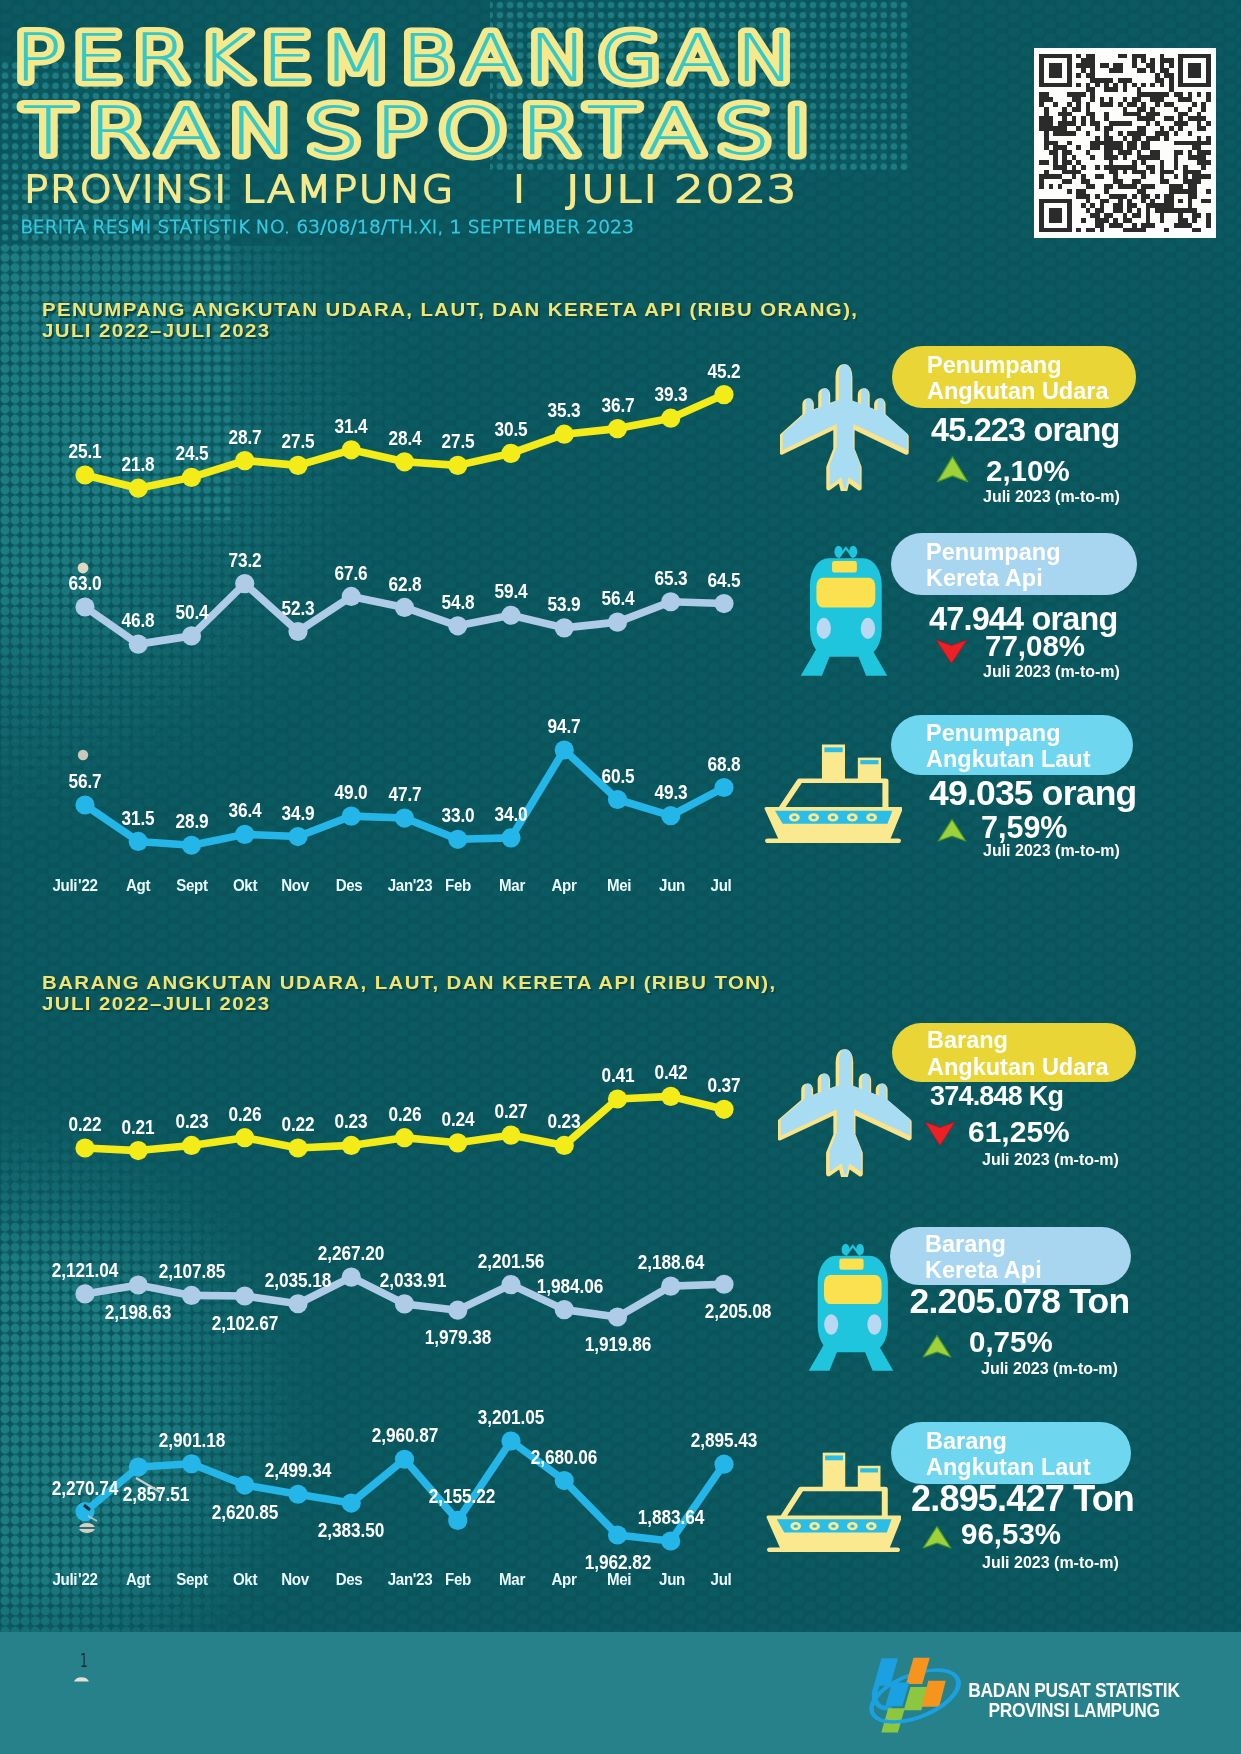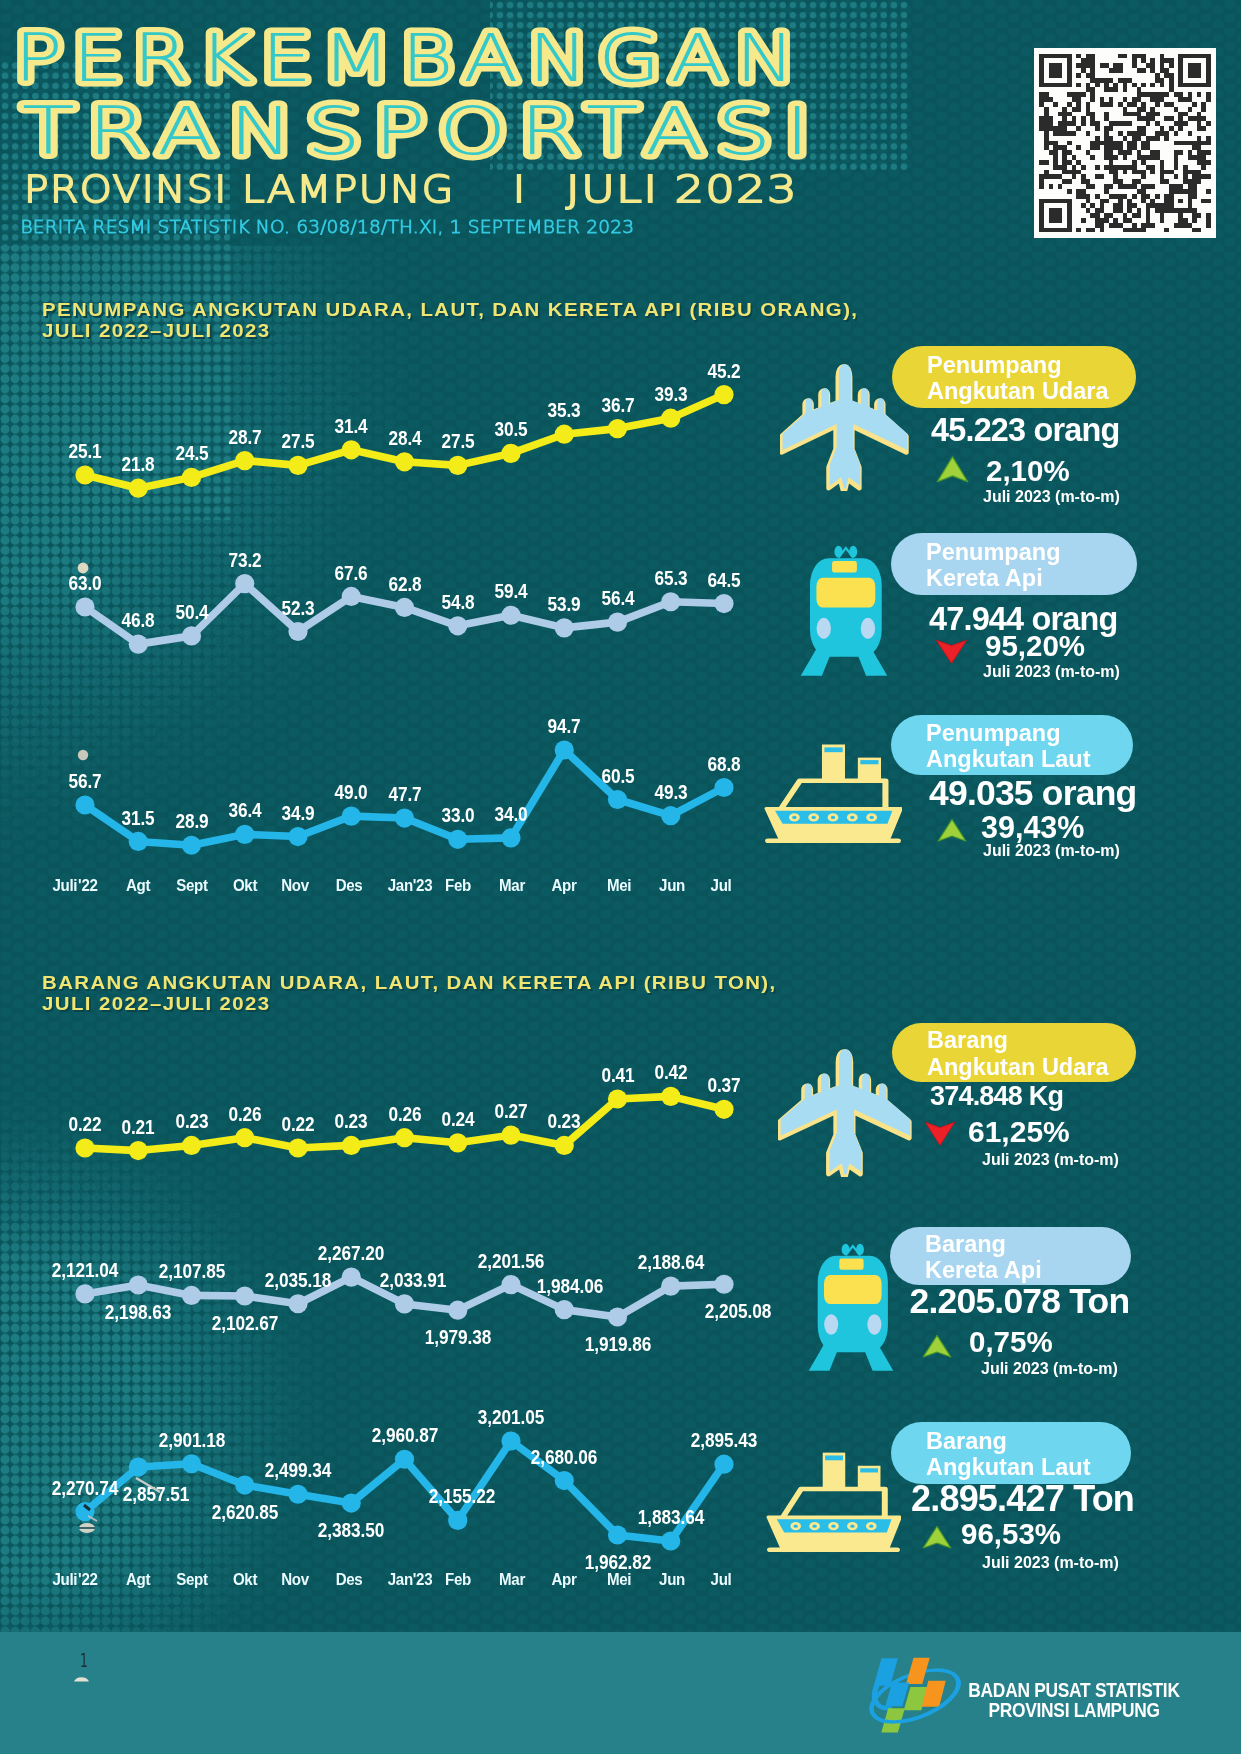--- a/index.html
+++ b/index.html
@@ -413,21 +413,21 @@
       <div class="pill" style="left:891px;top:533px;width:246px;height:62px;background:#a8d5ef">
         <span style="top:5.5px;font-size:23.5px;line-height:26.5px">Penumpang</span>
         <span style="top:32.0px;font-size:23.5px;line-height:26.5px">Kereta Api</span>
       </div>
       <div class="cval" style="left:929px;top:600.7px;font-size:32.4px;letter-spacing:-0.8px">47.944 orang</div>
       <svg class="arrow" style="left:935px;top:638px;width:33px;height:27px" viewBox="0 0 100 100" preserveAspectRatio="none">
         <g>
           <path d="M50 94 L4 8 L50 28 L96 8 Z" fill="#ee2027" stroke="#c1121a" stroke-width="3" stroke-linejoin="round"></path>
         </g>
       </svg>
-      <div class="cchg" style="left:985px;top:629.3px;font-size:29.5px">95,20%</div>
+      <div class="cchg" style="left:985px;top:629.3px;font-size:29.5px">77,08%</div>
       <div class="cper" style="left:983px;top:662.6px;font-size:16.0px">Juli 2023 (m-to-m)</div>
     </div>
     <div class="card" style="left:0;top:0">
       <svg style="position:absolute;left:764px;top:742px;width:138px;height:104px" viewBox="0 0 100 100" preserveAspectRatio="none">
         <g>
           <path d="M2 64 L99 64 L90 93 L12 93 Z" fill="#fbe98f" stroke="#fbe98f" stroke-width="3.2" stroke-linejoin="round"></path>
           <path d="M8 66 L93 66 L89.5 78.5 L13.5 78.5 Z" fill="#29bde8"></path>
           <circle cx="22" cy="72.5" r="3.9" fill="#fbe98f"></circle>
           <circle cx="22" cy="72.5" r="1.6" fill="#29bde8"></circle>
           <circle cx="36" cy="72.5" r="3.9" fill="#fbe98f"></circle>
@@ -449,21 +449,21 @@
       <div class="pill" style="left:891px;top:715px;width:242px;height:60px;background:#6fd6ef">
         <span style="top:4.5px;font-size:23.5px;line-height:26.5px">Penumpang</span>
         <span style="top:31.0px;font-size:23.5px;line-height:26.5px">Angkutan Laut</span>
       </div>
       <div class="cval" style="left:929px;top:772.9px;font-size:35.5px;letter-spacing:-0.8px">49.035 orang</div>
       <svg class="arrow" style="left:937px;top:818px;width:30px;height:25px" viewBox="0 0 100 100" preserveAspectRatio="none">
         <g>
           <path d="M50 6 L96 92 L50 72 L4 92 Z" fill="#9ed13a" stroke="#4c9a2a" stroke-width="4" stroke-linejoin="round"></path>
         </g>
       </svg>
-      <div class="cchg" style="left:981px;top:810.4px;font-size:30.5px">39,43%</div>
+      <div class="cchg" style="left:981px;top:810.4px;font-size:30.5px">7,59%</div>
       <div class="cper" style="left:983px;top:841.6px;font-size:16.0px">Juli 2023 (m-to-m)</div>
     </div>
     <div class="card" style="left:0;top:0">
       <svg style="position:absolute;left:778px;top:1046px;width:135px;height:131px" viewBox="0 0 100 100" preserveAspectRatio="none">
         <g>
           <path d="M50 2.5 C46.8 2.5 45.3 6.0 45.3 10.6 L45.3 30.0 L37.6 33.0 L37.6 24.0 C37.6 22.0 36.3 21.0 34.8 21.0 C33.3 21.0 32.0 22.0 32.0 24.0 L32.0 35.2 L25.0 38.0 L25.0 31.5 C25.0 29.7 23.8 28.7 22.4 28.7 C21.0 28.7 19.8 29.7 19.8 31.5 L19.8 40.2 L2.0 56.0 L2.0 68.5 L43.6 48.5 L43.6 66.0 L38.2 80.0 L38.2 96.0 L47.2 89.5 L49.3 98.0 L50 98.0 L50.7 98.0 L52.8 89.5 L61.8 96.0 L61.8 80.0 L56.4 66.0 L56.4 48.5 L98.0 68.5 L98.0 56.0 L80.2 40.2 L80.2 31.5 C80.2 29.7 79.0 28.7 77.6 28.7 C76.2 28.7 75.0 29.7 75.0 31.5 L75.0 38.0 L68.0 35.2 L68.0 24.0 C68.0 22.0 66.7 21.0 65.2 21.0 C63.7 21.0 62.4 22.0 62.4 24.0 L62.4 33.0 L54.7 30.0 L54.7 10.6 C54.7 6.0 53.2 2.5 50 2.5 Z" fill="#fbe38a" stroke="#fbe38a" stroke-width="3.6" stroke-linejoin="round" transform="translate(-0.8,1.8)"></path>
           <path d="M50 2.5 C46.8 2.5 45.3 6.0 45.3 10.6 L45.3 30.0 L37.6 33.0 L37.6 24.0 C37.6 22.0 36.3 21.0 34.8 21.0 C33.3 21.0 32.0 22.0 32.0 24.0 L32.0 35.2 L25.0 38.0 L25.0 31.5 C25.0 29.7 23.8 28.7 22.4 28.7 C21.0 28.7 19.8 29.7 19.8 31.5 L19.8 40.2 L2.0 56.0 L2.0 68.5 L43.6 48.5 L43.6 66.0 L38.2 80.0 L38.2 96.0 L47.2 89.5 L49.3 98.0 L50 98.0 L50.7 98.0 L52.8 89.5 L61.8 96.0 L61.8 80.0 L56.4 66.0 L56.4 48.5 L98.0 68.5 L98.0 56.0 L80.2 40.2 L80.2 31.5 C80.2 29.7 79.0 28.7 77.6 28.7 C76.2 28.7 75.0 29.7 75.0 31.5 L75.0 38.0 L68.0 35.2 L68.0 24.0 C68.0 22.0 66.7 21.0 65.2 21.0 C63.7 21.0 62.4 22.0 62.4 24.0 L62.4 33.0 L54.7 30.0 L54.7 10.6 C54.7 6.0 53.2 2.5 50 2.5 Z" fill="#a7dcf2"></path>
         </g>
       </svg>
       <div class="pill" style="left:892px;top:1023px;width:244px;height:59px;background:#e9d636">

